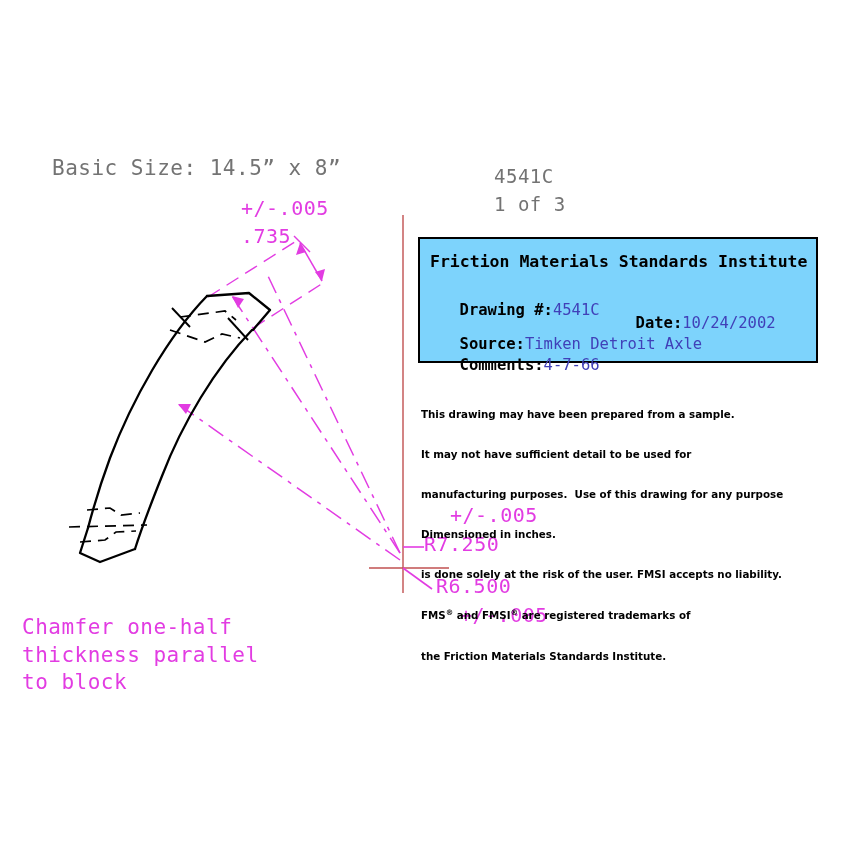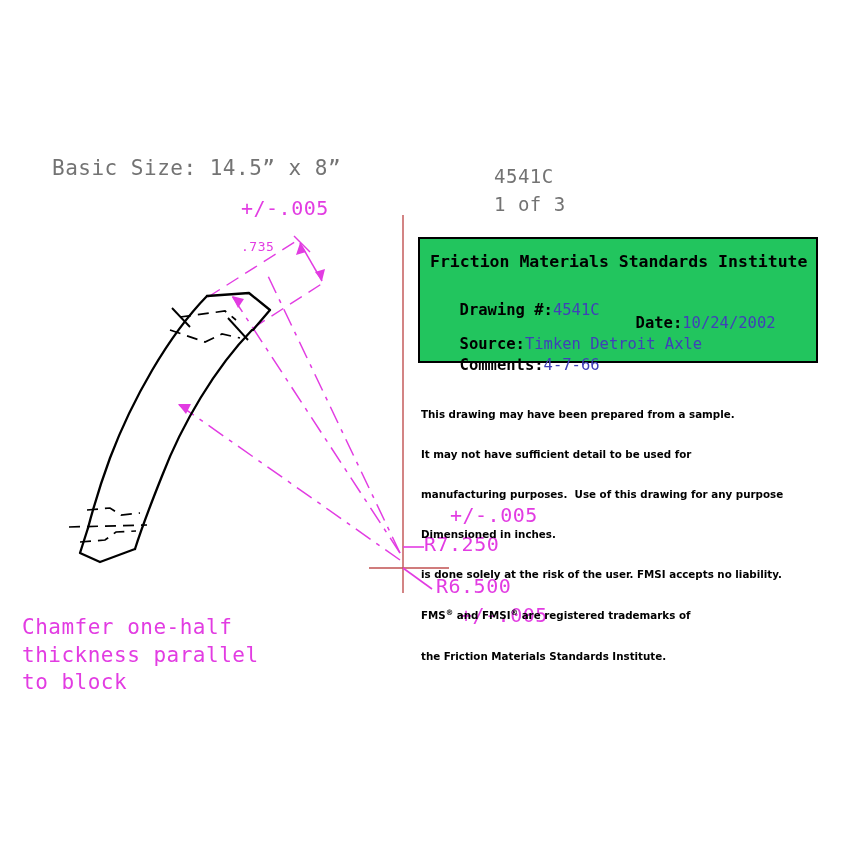--- a/index.html
+++ b/index.html
@@ -54,22 +54,22 @@
     font-family: "DejaVu Sans Mono", monospace;
     letter-spacing: 0.5px;
   }
   #tol-thickness {
     left: 241px;
     top: 198px;
     font-size: 20px;
   }
   #dim-thickness {
     left: 241px;
-    top: 240px;
-    font-size: 13px;
+    top: 226px;
+    font-size: 20px;
   }
   #tol-outer {
     left: 450px;
     top: 505px;
     font-size: 20px;
   }
   #dim-outer {
     left: 424px;
     top: 534px;
     font-size: 20px;
@@ -92,21 +92,21 @@
   }
   
   #title-block {
     position: absolute;
     left: 418px;
     top: 237px;
     width: 400px;
     height: 126px;
     border: 2px solid #000000;
     box-sizing: border-box;
-    background: #22c55e;
+    background: #7dd3fc;
   }
   #tb-heading {
     position: absolute;
     left: 10px;
     top: 13px;
     font-size: 16.5px;
     font-weight: bold;
     color: #000000;
     font-family: "DejaVu Sans Mono", monospace;
     white-space: pre;

